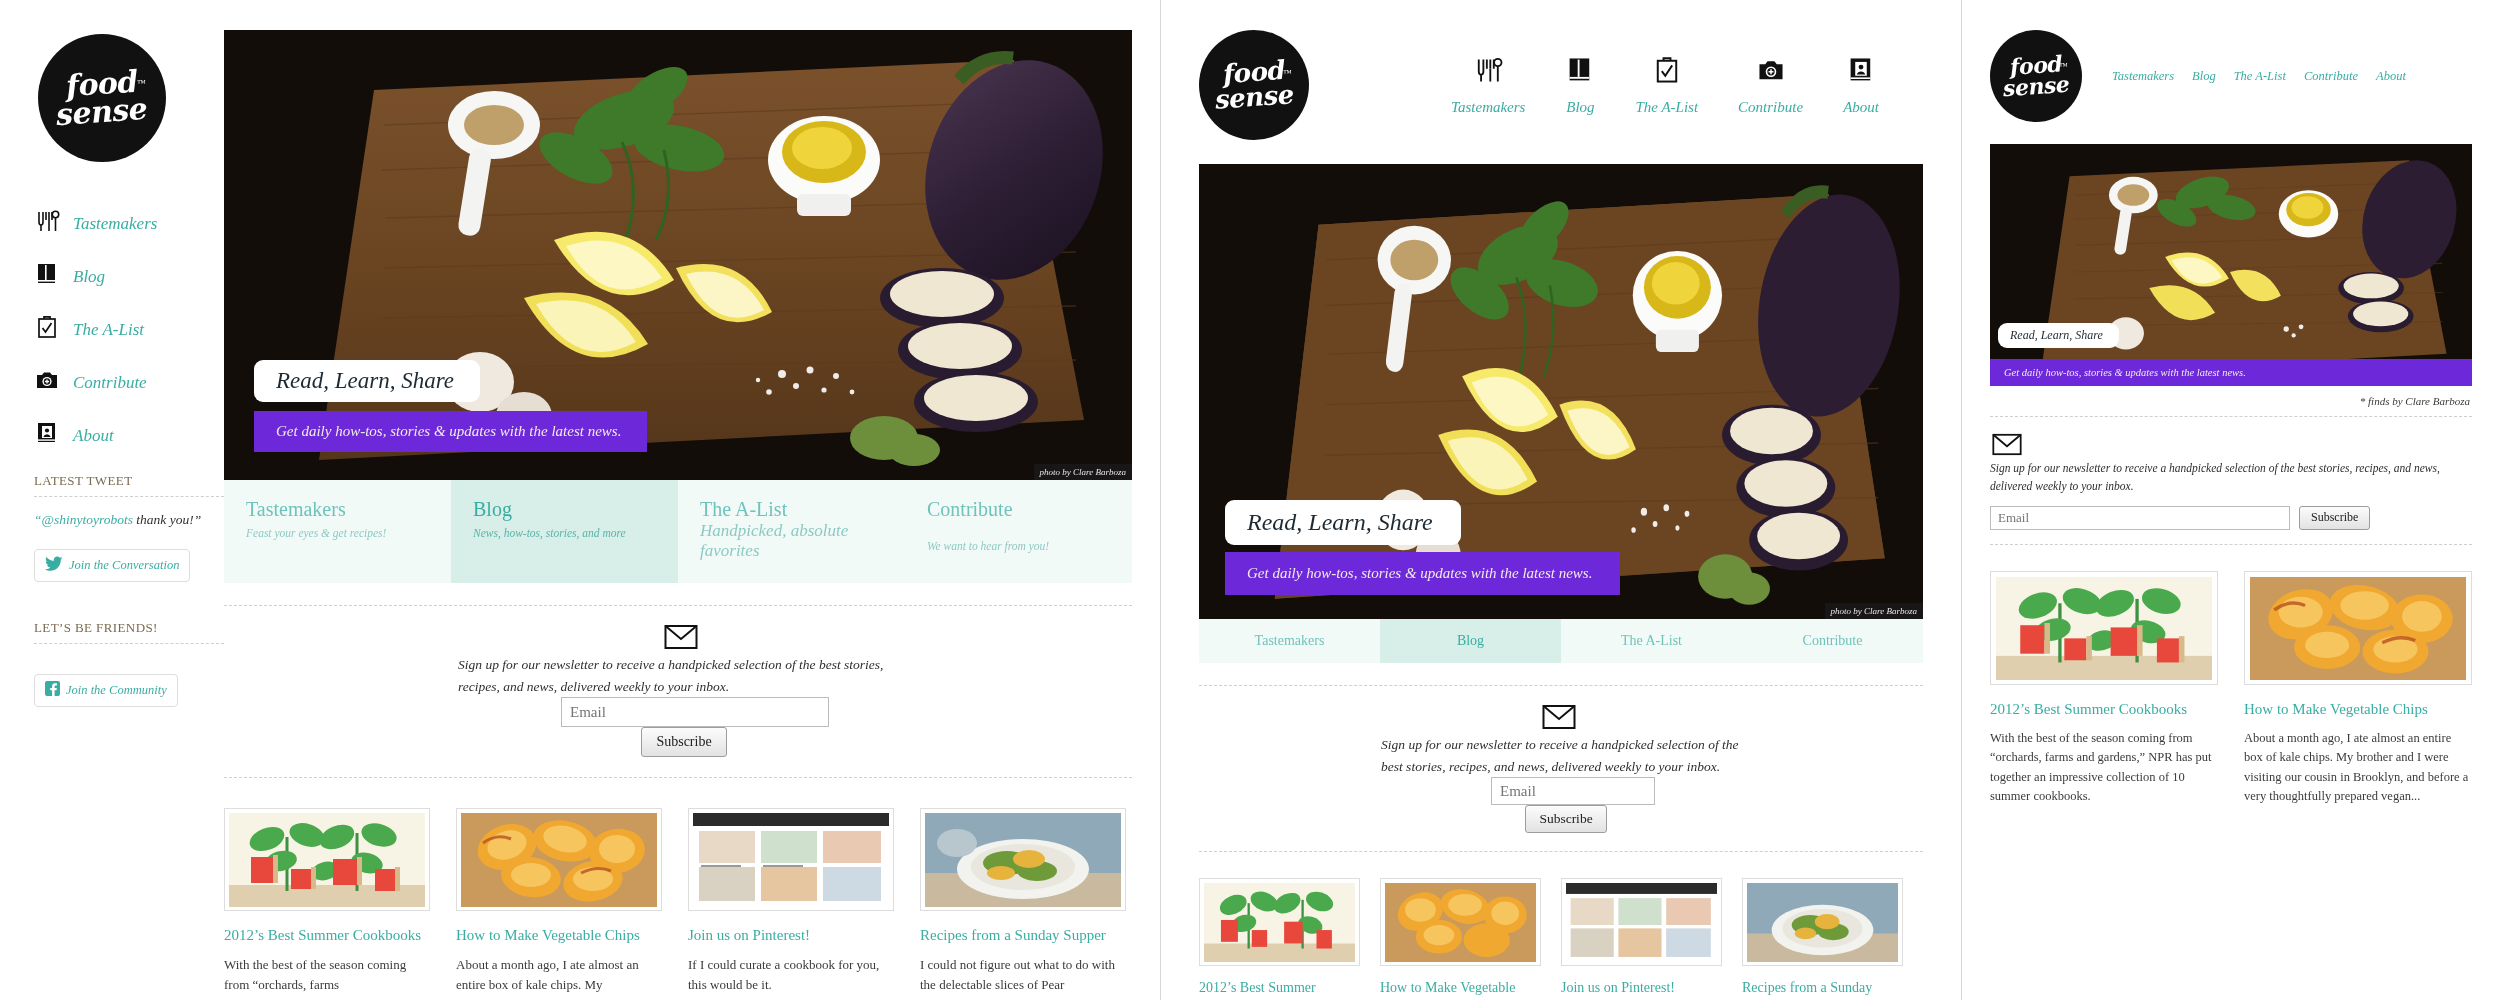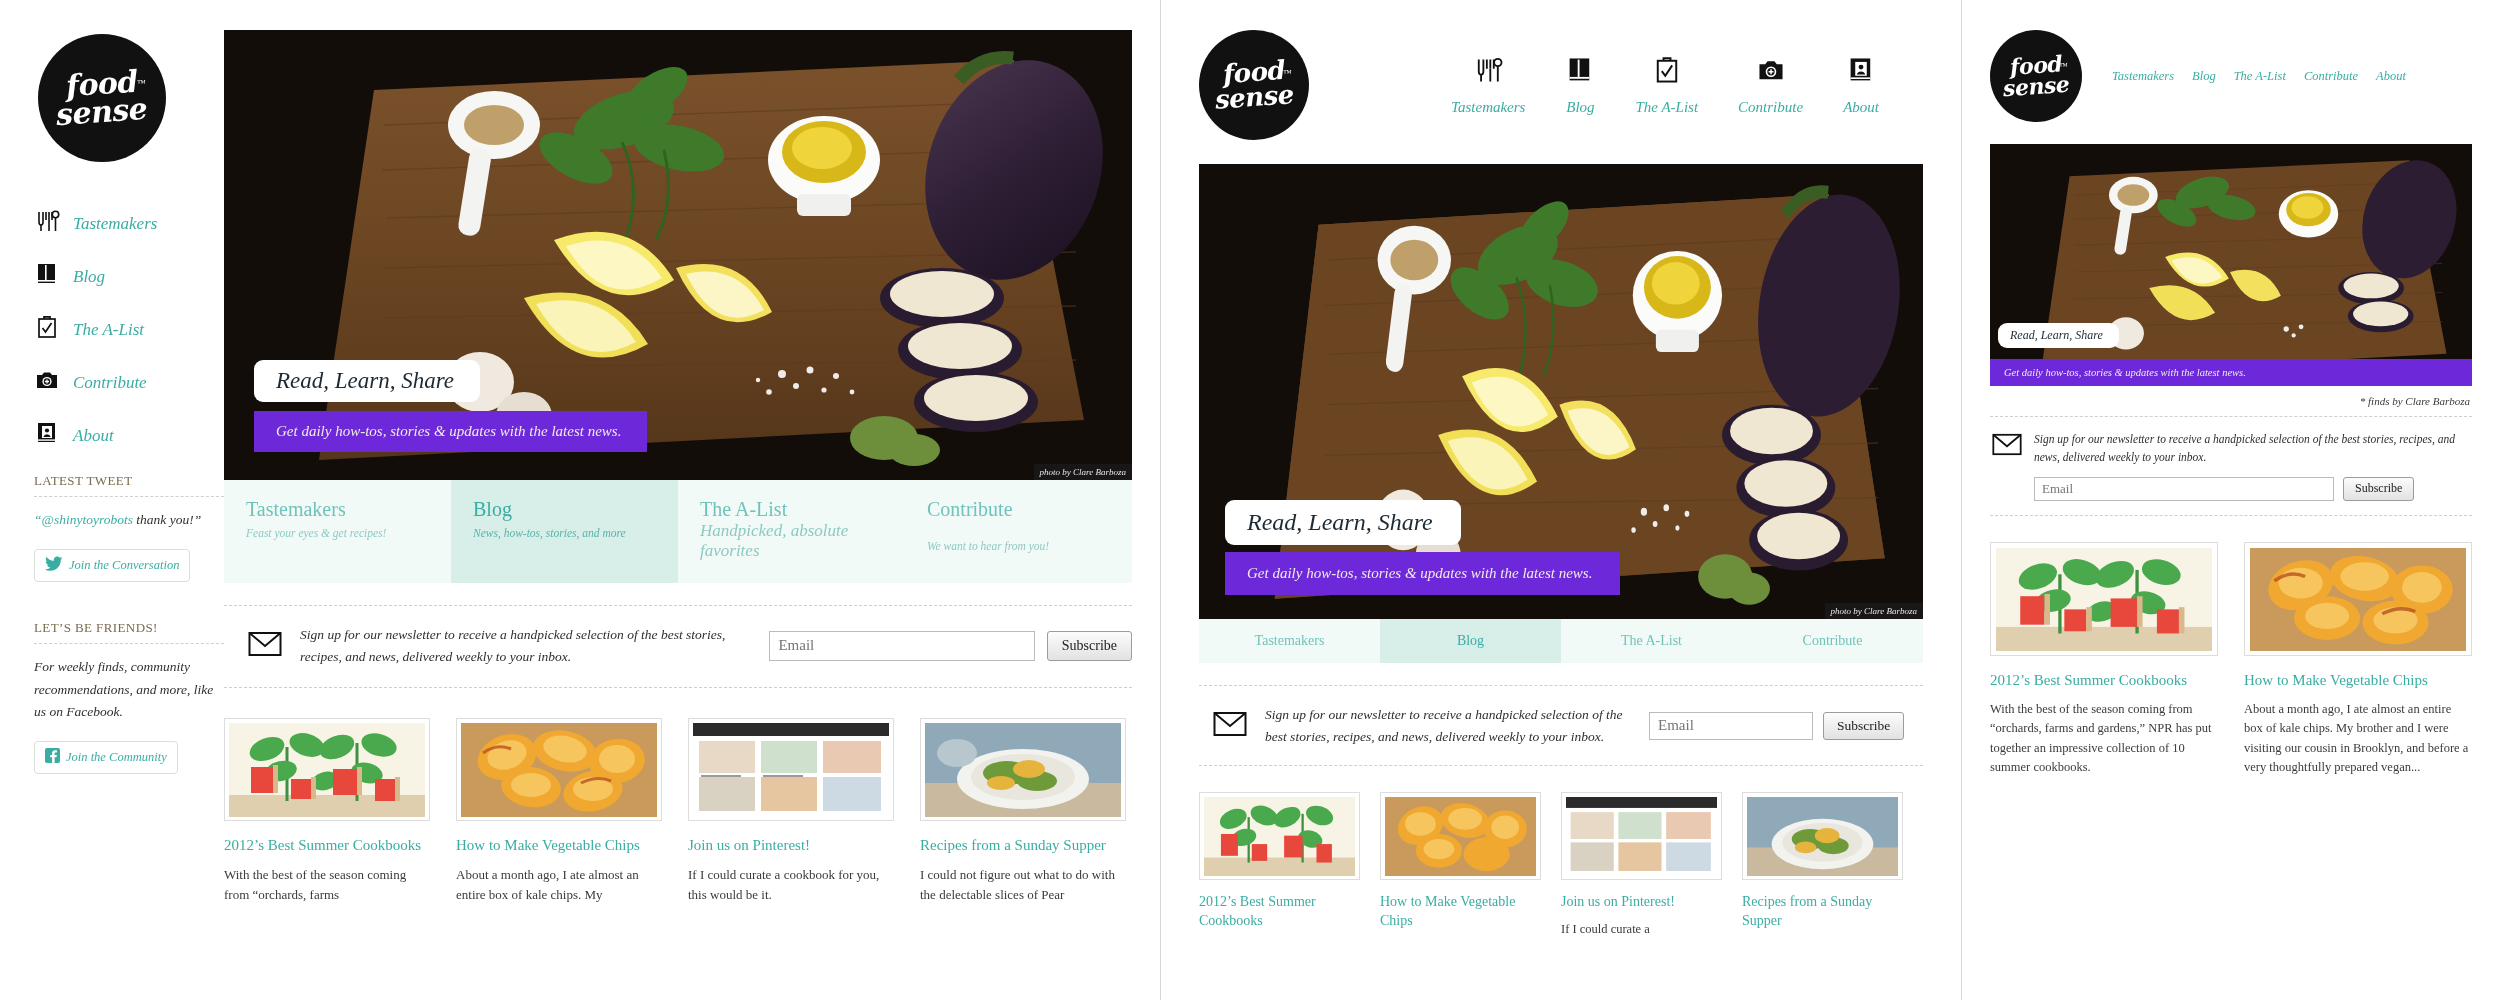--- a/index.html
+++ b/index.html
@@ -56,21 +56,21 @@
   }
 
   .tabs { display: flex; }
   .tab { background: #f2faf8; }
   .tab.active { background: #d7eee9; }
   .tab .t-title { color: #6fc3ba; }
   .tab.active .t-title { color: #3aada3; }
   .tab .t-sub { color: #8dc9c2; font-style: italic; }
   .tab.active .t-sub { color: #5bb3aa; font-style: italic; }
 
-  .news-row { display: flex; align-items: center; }
+  .news-row { display: flex; align-items: center; flex-direction: column; }
   .email-input {
     border: 1px solid #bbb; background: #fff;
     font-family: "Liberation Serif", serif; color: #9a9a9a;
     outline: none;
   }
   .subscribe-btn {
     border: 1px solid #9c9c9c;
     background: linear-gradient(#fcfcfc, #e2e2e2);
     font-family: "Liberation Serif", serif;
     color: #222; cursor: pointer;
@@ -205,21 +205,20 @@
               <path d="M17.5 2.1c-.6.3-1.3.5-2 .6.7-.4 1.2-1.1 1.5-1.9-.7.4-1.4.7-2.2.9C14.1.9 13.2.5 12.2.5c-1.9 0-3.5 1.6-3.5 3.6 0 .3 0 .6.1.8C5.9 4.8 3.2 3.3 1.4 1 1 1.6.8 2.2.8 3c0 1.2.6 2.3 1.6 3-.6 0-1.1-.2-1.6-.5 0 1.8 1.2 3.2 2.8 3.6-.3.1-.6.1-.9.1-.2 0-.4 0-.7-.1.5 1.5 1.8 2.5 3.4 2.5-1.2 1-2.8 1.6-4.5 1.6H0c1.6 1 3.5 1.6 5.5 1.6 6.6 0 10.3-5.6 10.3-10.5v-.5c.7-.5 1.3-1.2 1.7-1.8z" fill="#3aada3"></path>
             </svg>
           </span>
           <span>Join the Conversation</span>
         </div>
       </div>
 
       <div style="margin-top:38px">
         <div class="sec-head" style="font-size:13px">LET’S BE FRIENDS!</div>
         <div class="dashed-sep" style="margin:7px 0 12px"></div>
-        <div style="font-size:13.5px; font-style:italic; line-height:1.65; color:#2f2f2f">For weekly finds, community recommendations, and more, like us on Facebook.</div>
         <div class="pill" style="margin-top:18px; padding:6px 10px; font-size:12.5px">
           <span class="ic">
             <svg width="15" height="15" viewBox="0 0 15 15">
               <rect width="15" height="15" rx="2" fill="#3aada3"></rect>
               <path d="M9.6 15V9.2h1.9l.3-2.3H9.6V5.5c0-.6.2-1.1 1.1-1.1h1.2V2.3c-.2 0-.9-.1-1.8-.1-1.8 0-3 1.1-3 3.1v1.6H5.2v2.3h1.9V15z" fill="#fff"></path>
             </svg>
           </span>
           <span>Join the Community</span>
         </div>
       </div>

